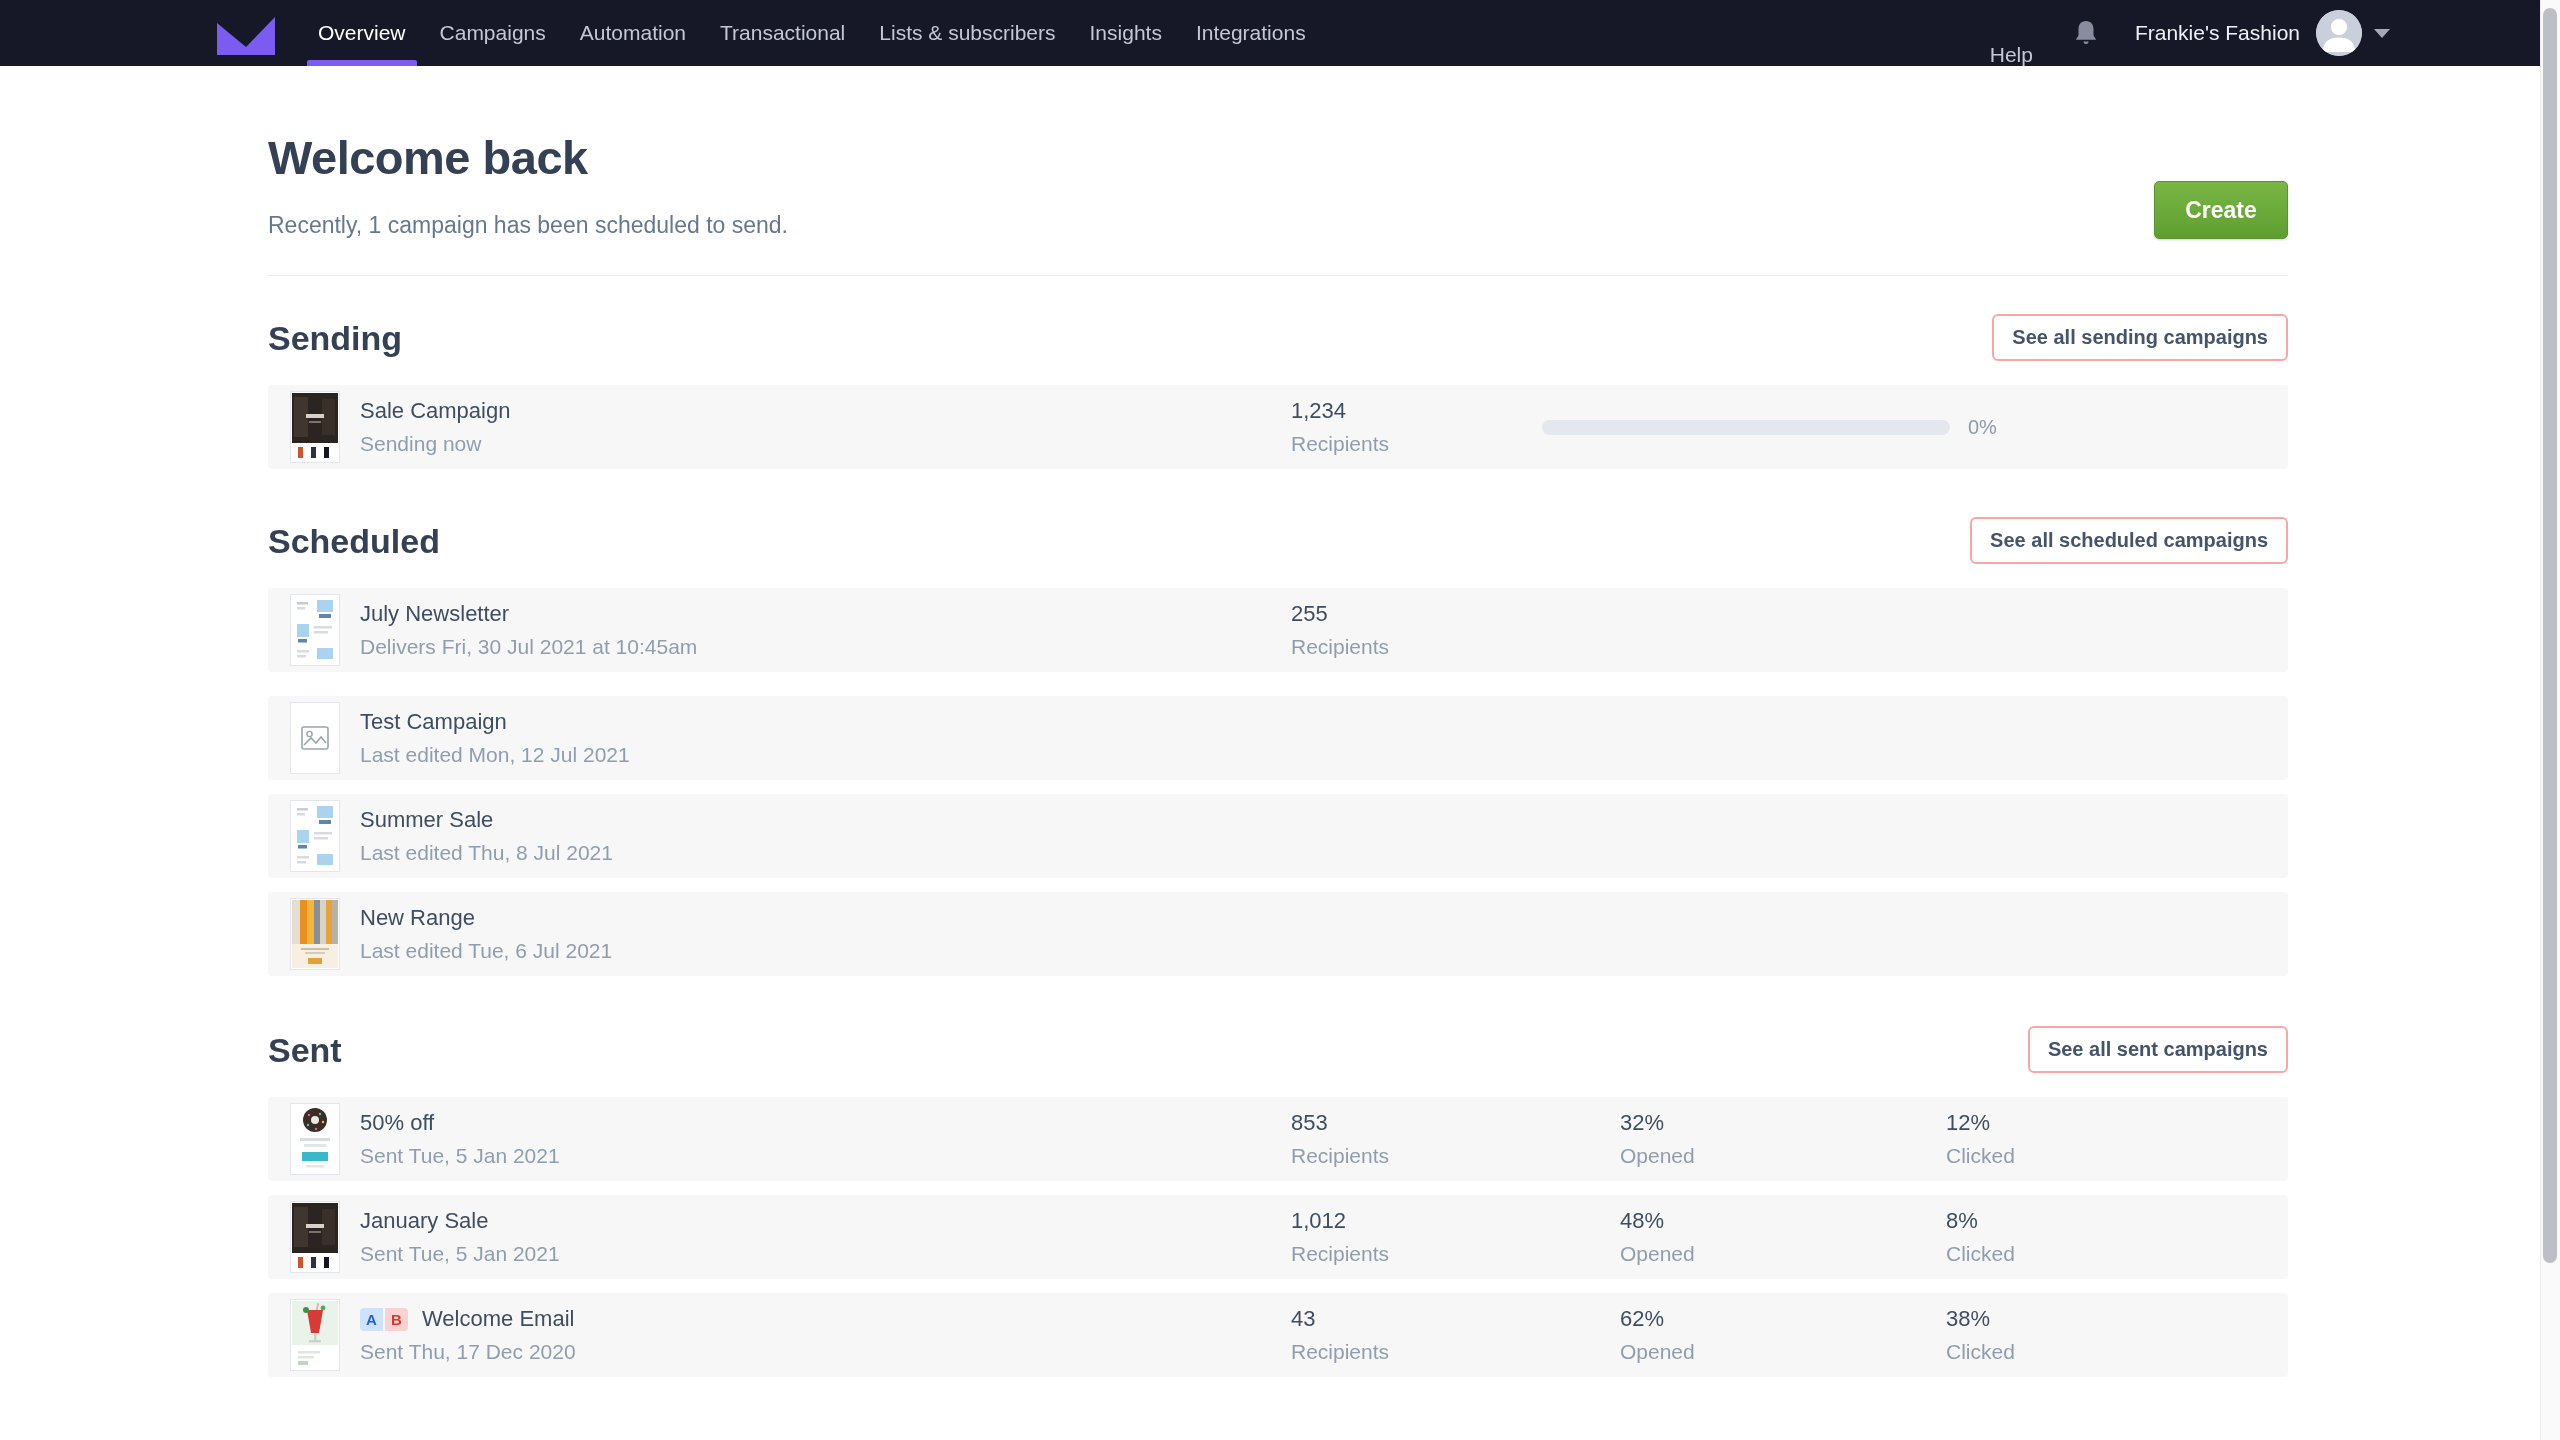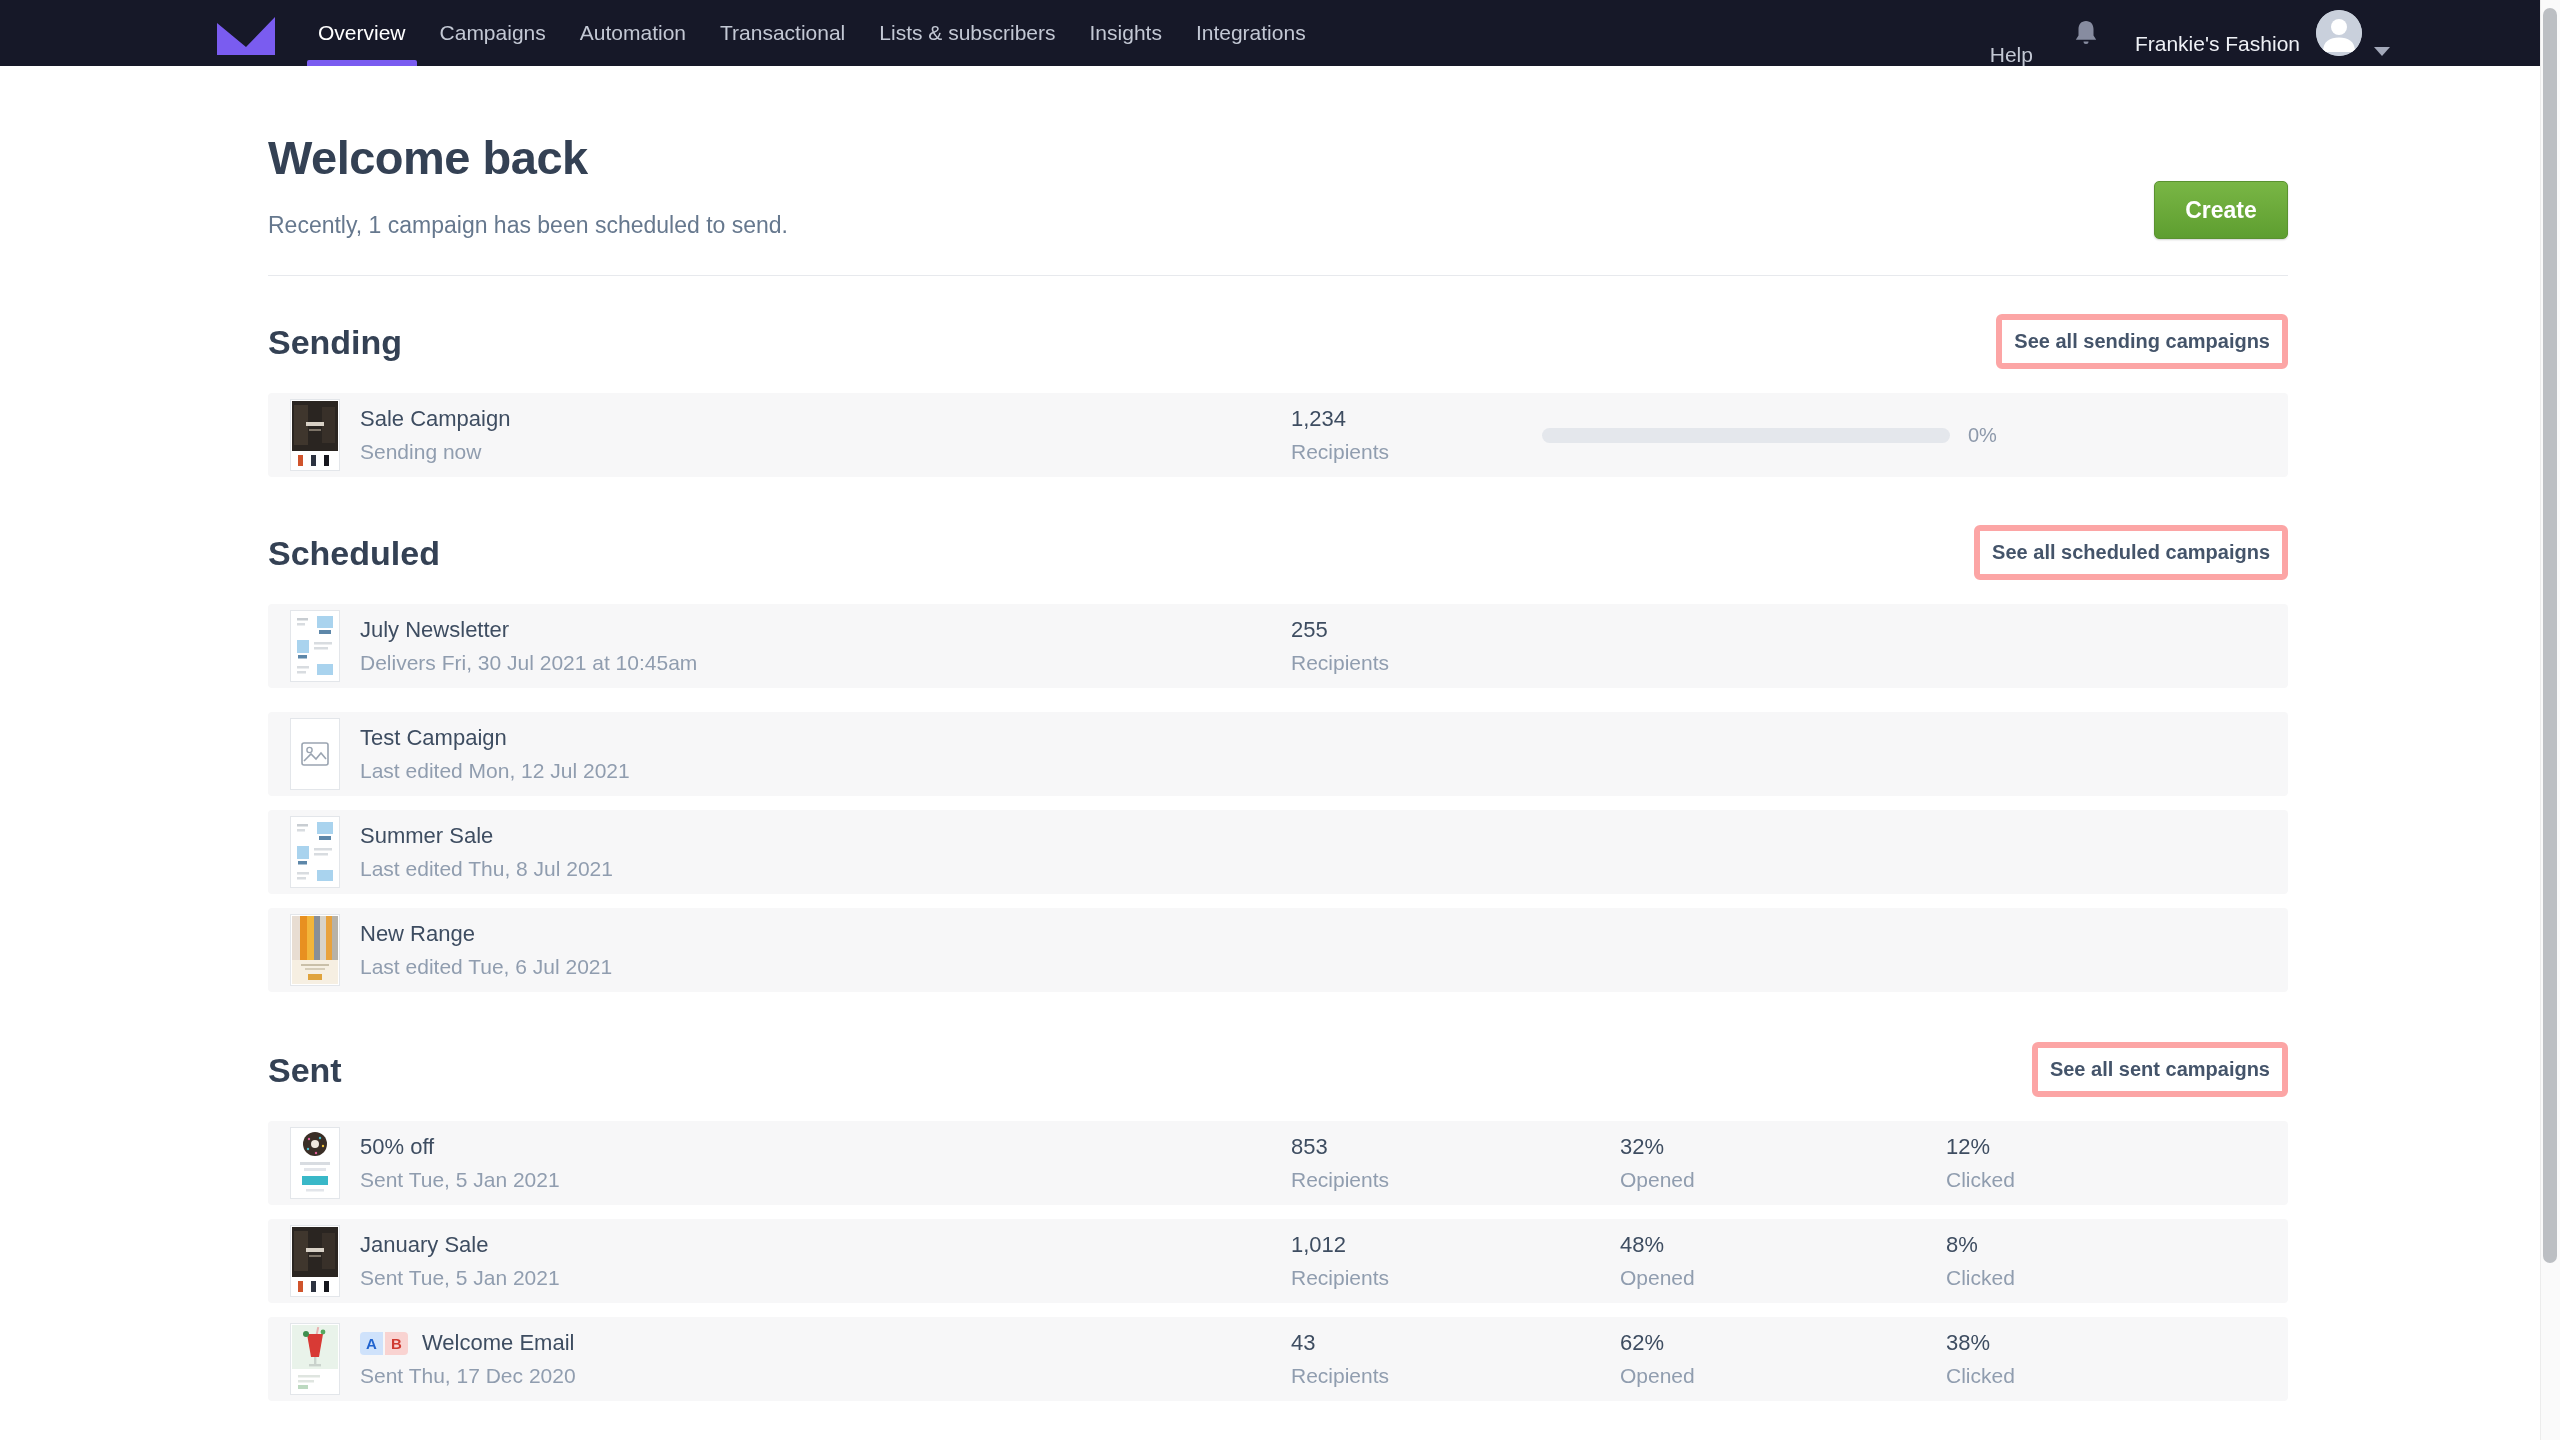--- a/index.html
+++ b/index.html
@@ -21,21 +21,21 @@
     padding:0 17px; font-size:21px; color:#c3c8d4; cursor:pointer; white-space:nowrap;
   }
   .nav-item.active { color:#ffffff; }
   .nav-item .active-bar {
     position:absolute; left:6px; right:6px; bottom:0; height:6px;
     background:#7a5cf0; border-radius:2px 2px 0 0;
   }
   .nav-right { margin-left:auto; margin-right:170px; display:flex; align-items:center; }
   .help-link { font-size:21px; color:#c3c8d4; cursor:pointer;margin-top:44px; }
   .bell { margin-left:40px; width:26px; height:28px; cursor:pointer; display:flex; align-items:center; }
-  .account { display:flex; align-items:flex-end; margin-left:36px; cursor:pointer; }
+  .account { display:flex; align-items:center; margin-left:36px; cursor:pointer; }
   .account-name { font-size:21px; color:#eef0f5; }
   .avatar {
     width:46px; height:46px; border-radius:50%; background:#c9d0dc;
     margin-left:16px; overflow:hidden; position:relative; flex:none;
   }
   .caret {
     width:0; height:0; margin-left:12px;
     border-left:8px solid transparent; border-right:8px solid transparent;
     border-top:9px solid #a3a9ba;
   }
@@ -61,23 +61,23 @@
     font-family:"Liberation Sans", sans-serif; font-size:23px; font-weight:bold;
     box-shadow:0 1px 2px rgba(0,0,0,0.18); cursor:pointer;
   }
   .divider { border:none; border-top:1px solid #e7e9ed; margin:36px 0 0 0; }
 
   .section-header { display:flex; justify-content:space-between; align-items:center; margin-top:48px; }
   .section-header.first { margin-top:38px; }
   .section-header.sent-gap { margin-top:50px; }
   h2.section-title { margin:0; font-size:34px; font-weight:bold; color:#344154; line-height:42px; }
   .see-all-btn {
-    background:#ffffff; border:6px solid #fca5a5; border-radius:6px;
+    background:#ffffff; border:2px solid #fca5a5; border-radius:6px;
     font-family:"Liberation Sans", sans-serif; font-size:20px; font-weight:bold; color:#44546a;
-    padding:10px 12px; cursor:pointer; white-space:nowrap;
+    padding:10px 18px; cursor:pointer; white-space:nowrap;
   }
 
   .rows { margin-top:24px; }
   .row {
     display:flex; align-items:center; background:#f7f7f8; border-radius:4px;
     height:84px; padding:0 30px 0 22px; cursor:pointer;
   }
   .row + .row { margin-top:14px; }
   .row.clipped { height:84px; }
 

